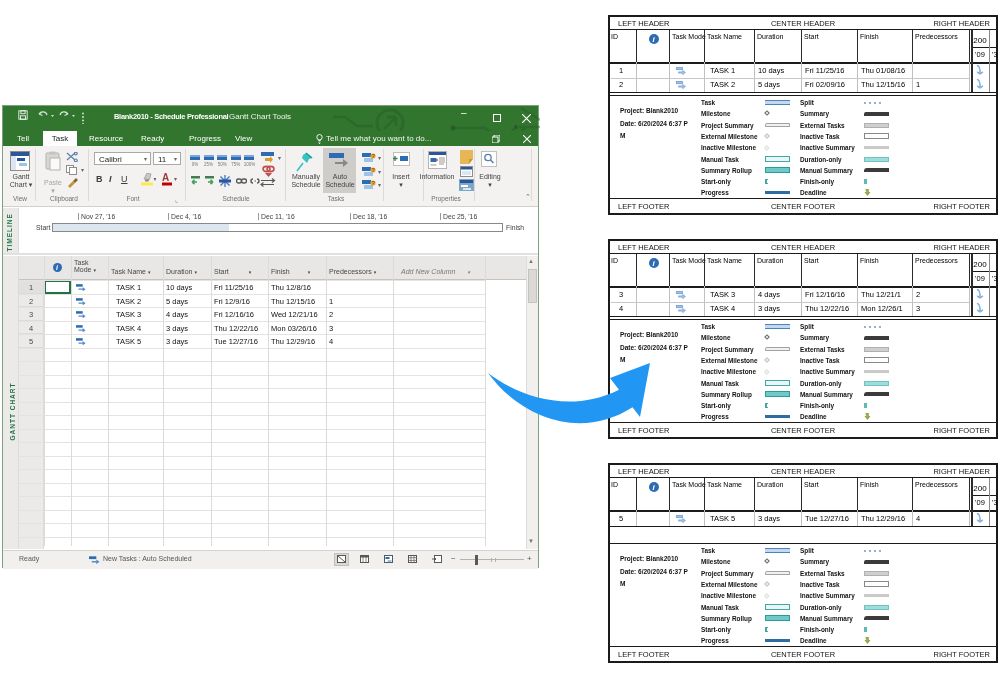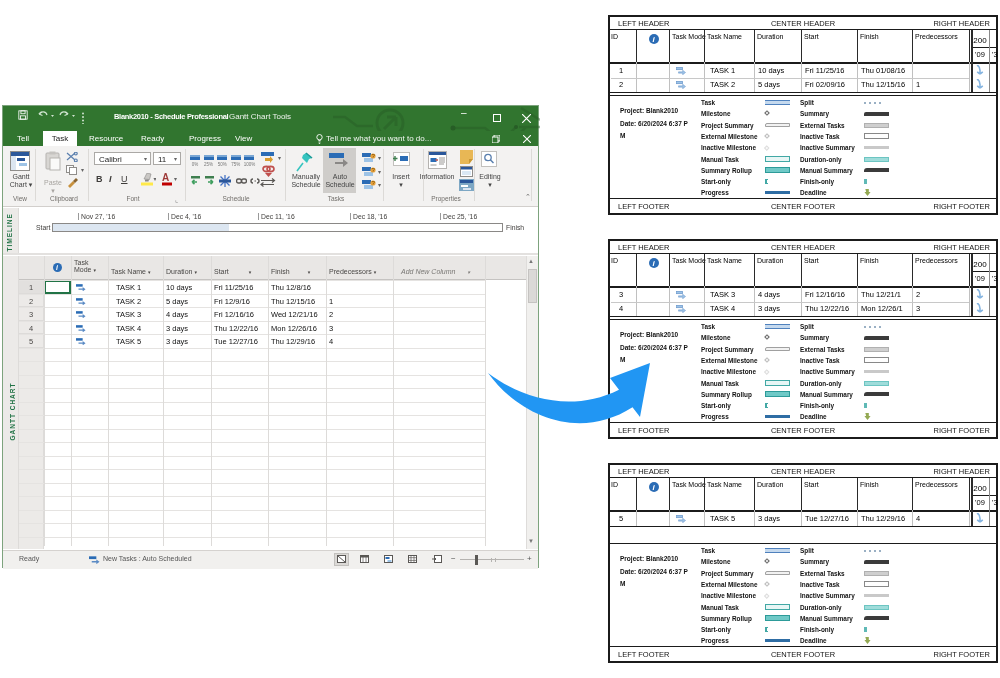--- a/index.html
+++ b/index.html
@@ -365,21 +365,21 @@
 <div class="abs" style="left:268px;top:54.0px;font-size:7.5px;color:#111;">Wed 12/21/16</div>
 <div class="abs" style="left:326px;top:54.0px;font-size:7.5px;color:#111;">2</div>
 <div class="abs" style="left:16px;top:64.5px;width:25px;height:13.5px;background:#eceae8;border-bottom:1px solid #dddbd9;border-right:1px solid #dddbd9;font-size:7.5px;color:#494745;text-align:center;padding-top:3px;">4</div>
 <svg class="abs" style="left:73px;top:68.5px" width="10" height="7" viewBox="0 0 12 8">
         <rect x="0" y="0" width="8" height="3" fill="#2b6cb5"></rect>
         <path d="M3 5.2 l5 0 0 -1.8 3.5 2.6 -3.5 2.6 0 -1.8 -5 0z" fill="#5a8ac4"></path>
       </svg>
 <div class="abs" style="left:113px;top:67.5px;font-size:7.5px;color:#111;">TASK 4</div>
 <div class="abs" style="left:163px;top:67.5px;font-size:7.5px;color:#111;">3 days</div>
 <div class="abs" style="left:211px;top:67.5px;font-size:7.5px;color:#111;">Thu 12/22/16</div>
-<div class="abs" style="left:268px;top:67.5px;font-size:7.5px;color:#111;">Mon 12/26/16</div>
+<div class="abs" style="left:268px;top:67.5px;font-size:7.5px;color:#111;">Mon 03/26/16</div>
 <div class="abs" style="left:326px;top:67.5px;font-size:7.5px;color:#111;">3</div>
 <div class="abs" style="left:16px;top:78.0px;width:25px;height:13.5px;background:#eceae8;border-bottom:1px solid #dddbd9;border-right:1px solid #dddbd9;font-size:7.5px;color:#494745;text-align:center;padding-top:3px;">5</div>
 <svg class="abs" style="left:73px;top:82.0px" width="10" height="7" viewBox="0 0 12 8">
         <rect x="0" y="0" width="8" height="3" fill="#2b6cb5"></rect>
         <path d="M3 5.2 l5 0 0 -1.8 3.5 2.6 -3.5 2.6 0 -1.8 -5 0z" fill="#5a8ac4"></path>
       </svg>
 <div class="abs" style="left:113px;top:81.0px;font-size:7.5px;color:#111;">TASK 5</div>
 <div class="abs" style="left:163px;top:81.0px;font-size:7.5px;color:#111;">3 days</div>
 <div class="abs" style="left:211px;top:81.0px;font-size:7.5px;color:#111;">Tue 12/27/16</div>
 <div class="abs" style="left:268px;top:81.0px;font-size:7.5px;color:#111;">Thu 12/29/16</div>

